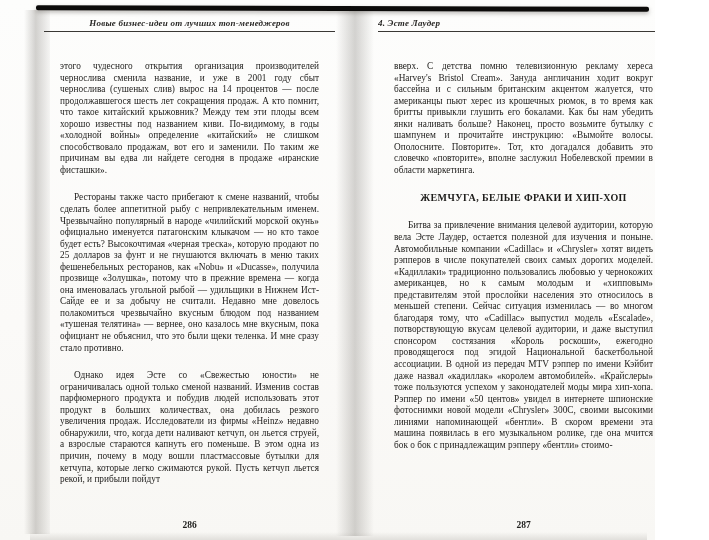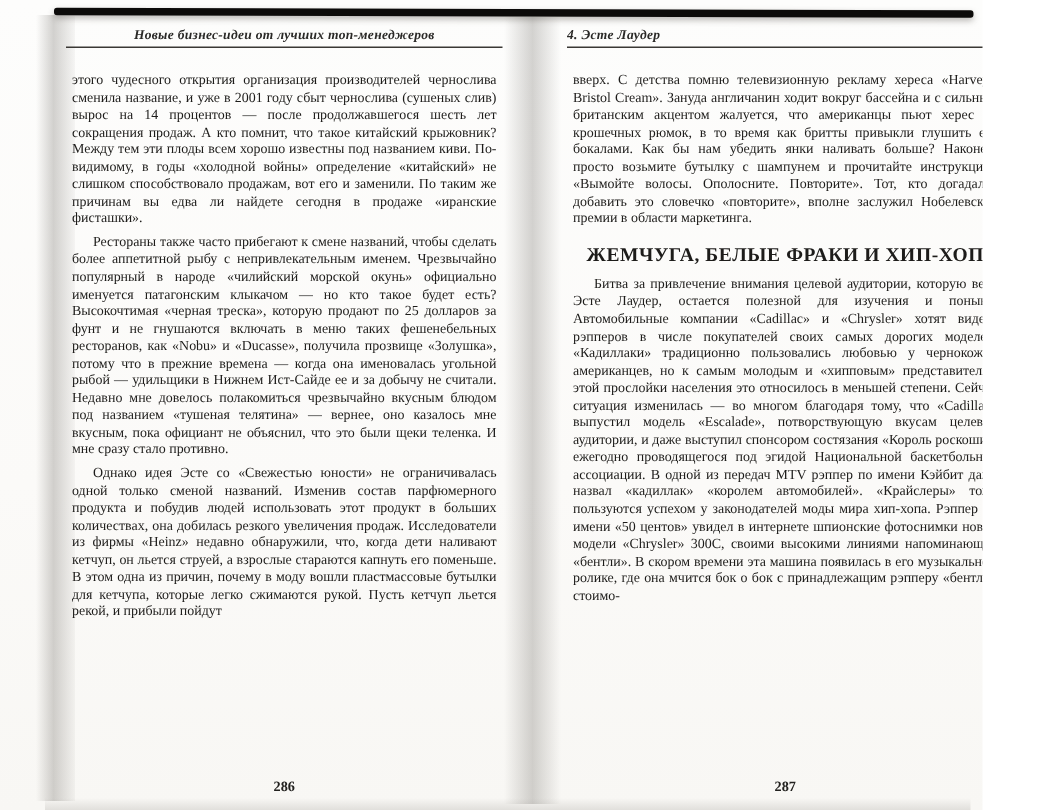--- a/index.html
+++ b/index.html
@@ -85,27 +85,27 @@
     right: 0;
     bottom: 24px;
     overflow: hidden;
     text-align: justify;
     font-size: 9.3px;
     line-height: 11.55px;
     hyphens: auto;
     -webkit-hyphens: auto;
   }
   .page-body p.para {
-    margin: 4px;
+    margin: 16px;
     text-indent: 0;
   }
   .page-body p.para.indent { text-indent: 14px; }
   .section-heading {
     font-weight: bold;
-    font-size: 13px;
+    font-size: 10px;
     line-height: 12px;
     text-align: center;
     letter-spacing: 0.4px;
     margin: 11px 0 9px 0;
     text-indent: 0;
   }
   .page-number {
     position: absolute;
     left: 0;
     right: 0;

